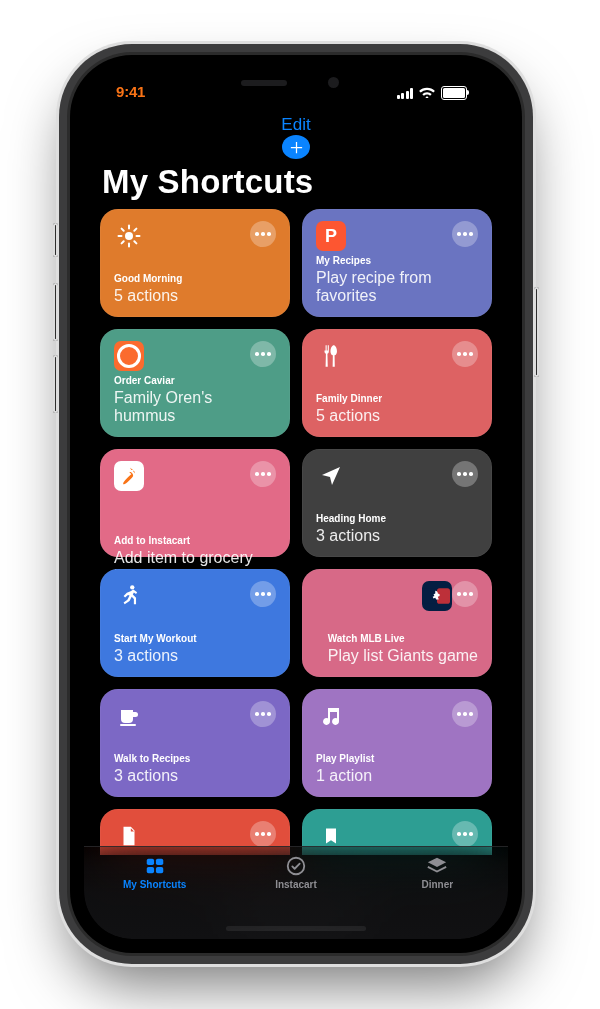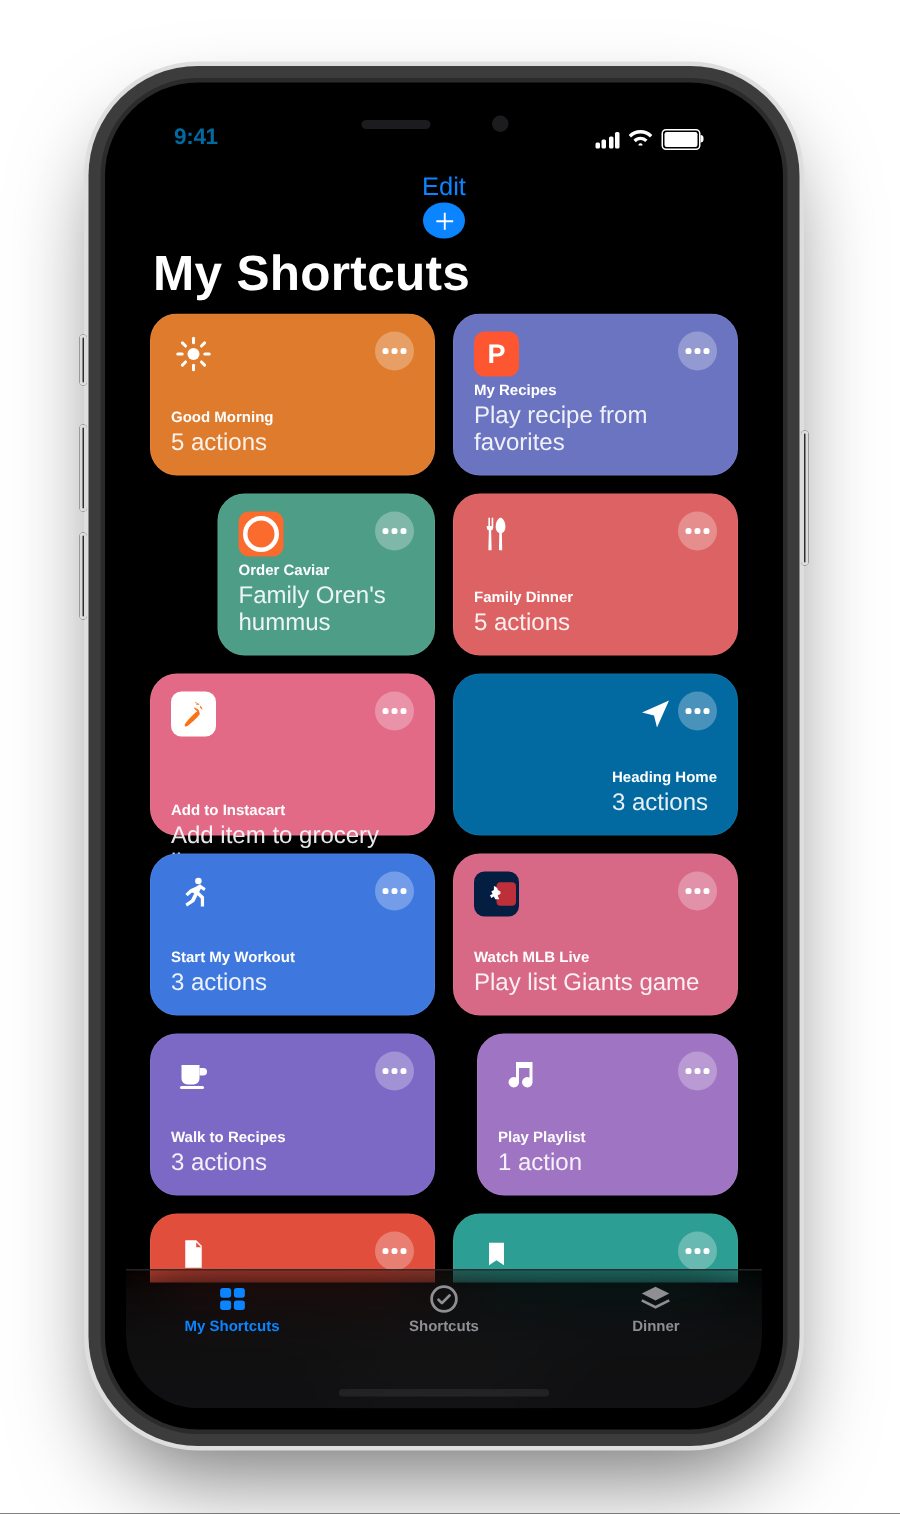--- a/index.html
+++ b/index.html
@@ -31,21 +31,21 @@
     position:absolute;inset:14px;border-radius:48px;overflow:hidden;background:#000;
   }
   .notch{
     position:absolute;top:0;left:50%;transform:translateX(-50%);
     width:198px;height:28px;background:#000;border-radius:0 0 20px 20px;z-index:50;
   }
   .notch:before{content:"";position:absolute;left:44px;top:11px;width:46px;height:6px;border-radius:3px;background:#1c1c1e;}
   .notch:after{content:"";position:absolute;right:56px;top:8px;width:11px;height:11px;border-radius:50%;background:#1c1c1e;}
 
   
-  .status{position:absolute;top:0;left:0;right:17px;height:44px;z-index:40;color:#0369a1;font-weight:600;}
+  .status{position:absolute;top:0;left:0;right:17px;height:44px;z-index:40;color:#f97316;font-weight:600;}
   .status .time{position:absolute;left:32px;top:14px;font-size:15px;letter-spacing:-.2px;}
   .status .right{position:absolute;right:24px;top:15px;display:flex;align-items:center;gap:6px;}
   .sig{display:flex;gap:1.5px;align-items:flex-end;height:11px;}
   .sig i{width:3px;background:#fff;border-radius:1px;}
   .sig i:nth-child(1){height:4px}.sig i:nth-child(2){height:6px}.sig i:nth-child(3){height:8px}.sig i:nth-child(4){height:11px}
   .batt{width:24px;height:12px;border:1px solid #fff;border-radius:3px;position:relative;}
   .batt:after{content:"";position:absolute;right:-3px;top:3px;width:2px;height:5px;background:#fff;border-radius:0 2px 2px 0;}
   .batt i{position:absolute;left:1px;top:1px;bottom:1px;right:1px;background:#fff;border-radius:1.5px;}
 
   
@@ -168,21 +168,21 @@
                 <i></i>
                 <i></i>
                 <i></i>
               </div>
     </div>
     <div class="bottom">
       <div class="t">My Recipes</div>
       <div class="s">Play recipe from favorites</div>
     </div>
           </div>
-          <div class="card" style="background: rgb(78, 157, 135); margin-left: 45px;">
+          <div class="card" style="background: rgb(78, 157, 135);">
     <div class="top">
       <div class="icon-slot rounded">
                 <div style="width:30px;height:30px;border-radius:7px;display:flex;align-items:center;justify-content:center;background:#fb6b2e;">
                   <div style="width:18px;height:18px;border-radius:50%;border:3px solid #fff;"></div>
                 </div>
               </div>
       <div class="more">
                 <i></i>
                 <i></i>
                 <i></i>
@@ -227,21 +227,21 @@
                 <i></i>
                 <i></i>
                 <i></i>
               </div>
     </div>
     <div class="bottom">
       <div class="t">Add to Instacart</div>
       <div class="s">Add item to grocery list</div>
     </div>
           </div>
-          <div class="card" style="background: #0369a1; align-items: flex-end;">
+          <div class="card" style="background: #404040;">
     <div class="top">
       <div class="icon-slot ">
                 <svg viewBox="0 0 24 24" width="24" height="24">
                   <path fill="#fff" d="M3 11 21 3l-8 18-2-8-8-2Z"></path>
                 </svg>
               </div>
       <div class="more">
                 <i></i>
                 <i></i>
                 <i></i>
@@ -266,21 +266,21 @@
                 <i></i>
                 <i></i>
                 <i></i>
               </div>
     </div>
     <div class="bottom">
       <div class="t">Start My Workout</div>
       <div class="s">3 actions</div>
     </div>
           </div>
-          <div class="card" style="background: rgb(215, 105, 135);">
+          <div class="card" style="background: rgb(215, 105, 135); align-items: flex-end;">
     <div class="top">
       <div class="icon-slot rounded">
                 <div style="width:30px;height:30px;border-radius:7px;display:flex;align-items:center;justify-content:center;background:#041e42;">
                   <svg viewBox="0 0 30 18" width="26" height="16">
                     <rect width="30" height="18" rx="3" fill="#041e42"></rect>
                     <rect x="15" width="15" height="18" rx="3" fill="#bd3039"></rect>
                     <path fill="#fff" d="M13 3c2 0 3 2 3 3l2 1v2l-2 1c0 1 1 2 1 3h-3l-1-2-2 1-1-2 2-1-1-2 2-1V3Z"></path>
                   </svg>
                 </div>
               </div>
@@ -310,21 +310,21 @@
                 <i></i>
                 <i></i>
                 <i></i>
               </div>
     </div>
     <div class="bottom">
       <div class="t">Walk to Recipes</div>
       <div class="s">3 actions</div>
     </div>
           </div>
-          <div class="card" style="background: rgb(159, 116, 194); margin-left: 16px;">
+          <div class="card" style="background: rgb(159, 116, 194);">
     <div class="top">
       <div class="icon-slot ">
                 <svg viewBox="0 0 24 24" width="24" height="24">
                   <g fill="#fff">
                     <path d="M9 4v10.3A3.5 3.5 0 1 0 11 17V8h7v6.3A3.5 3.5 0 1 0 20 17V4H9Z"></path>
                   </g>
                 </svg>
               </div>
       <div class="more">
                 <i></i>
@@ -382,21 +382,21 @@
           </div>
     <div class="lbl">My Shortcuts</div>
         </div>
         <div class="tab inactive">
           <div class="ic">
             <svg viewBox="0 0 24 24" width="22" height="22">
               <circle cx="12" cy="12" r="9" fill="none" stroke="#8e8e93" stroke-width="2"></circle>
               <path d="M8 12.5l2.5 2.5L16 9.5" fill="none" stroke="#8e8e93" stroke-width="2" stroke-linecap="round" stroke-linejoin="round"></path>
             </svg>
           </div>
-    <div class="lbl">Shortcuts</div>
+    <div class="lbl">Instacart</div>
         </div>
         <div class="tab inactive">
           <div class="ic">
             <svg viewBox="0 0 24 24" width="24" height="22">
               <g fill="#8e8e93">
                 <path d="M12 3 2 8l10 5 10-5-10-5Z"></path>
                 <path d="M2 13l10 5 10-5" fill="none" stroke="#8e8e93" stroke-width="2"></path>
               </g>
             </svg>
           </div>

